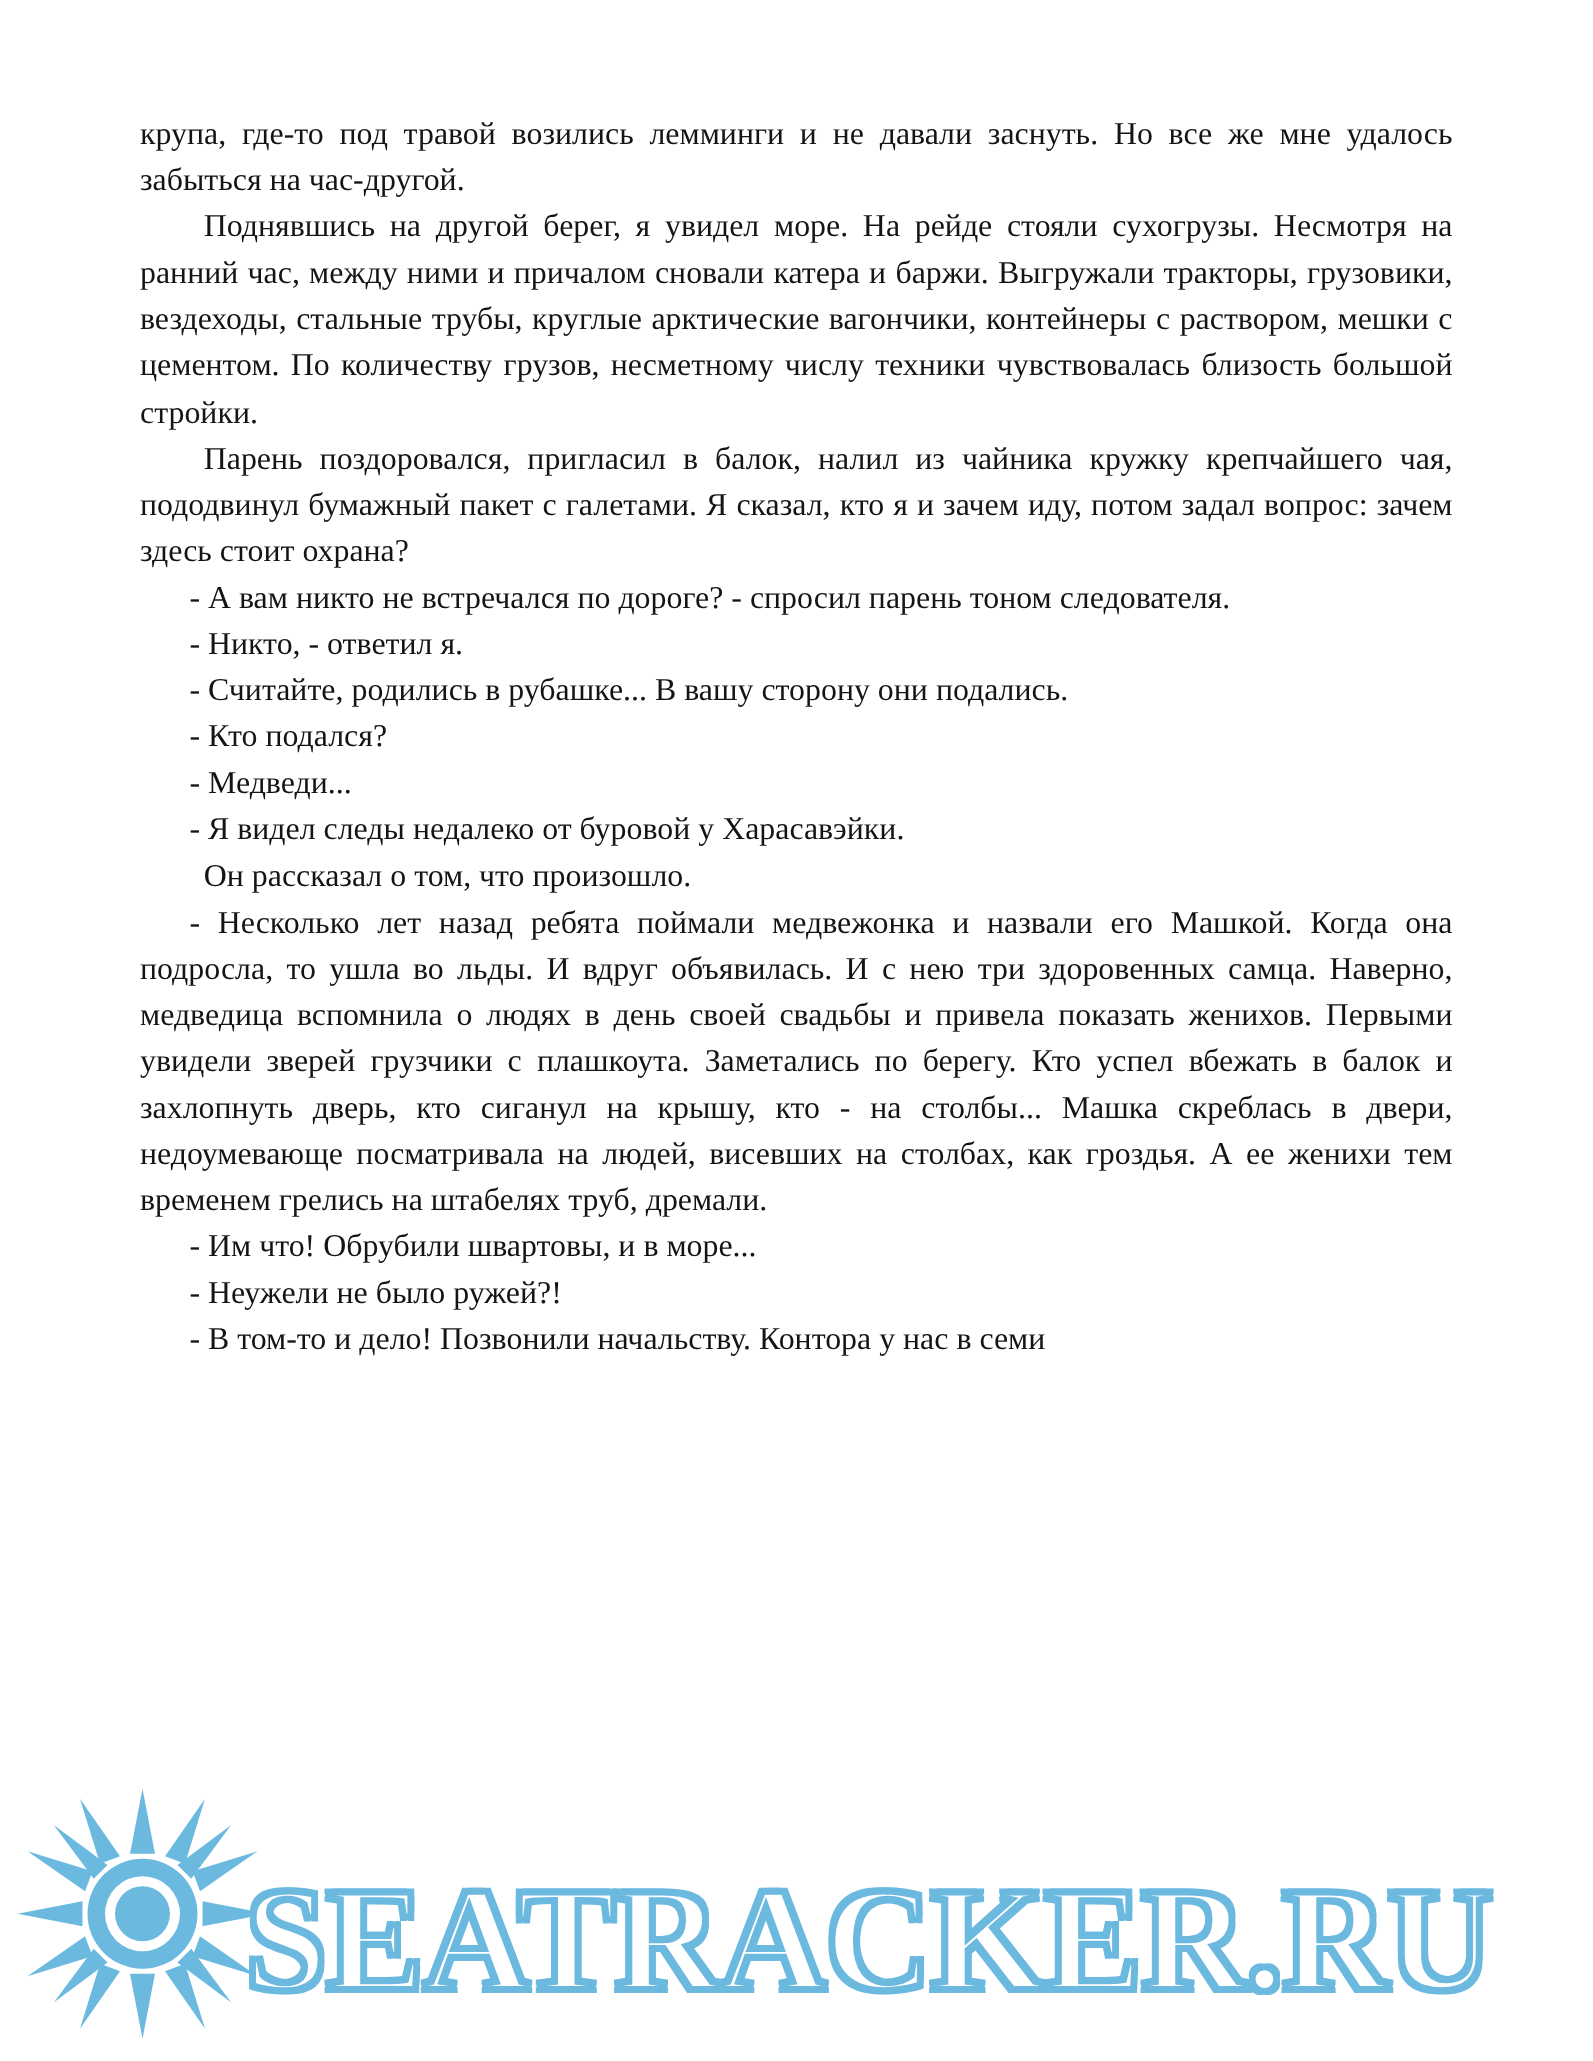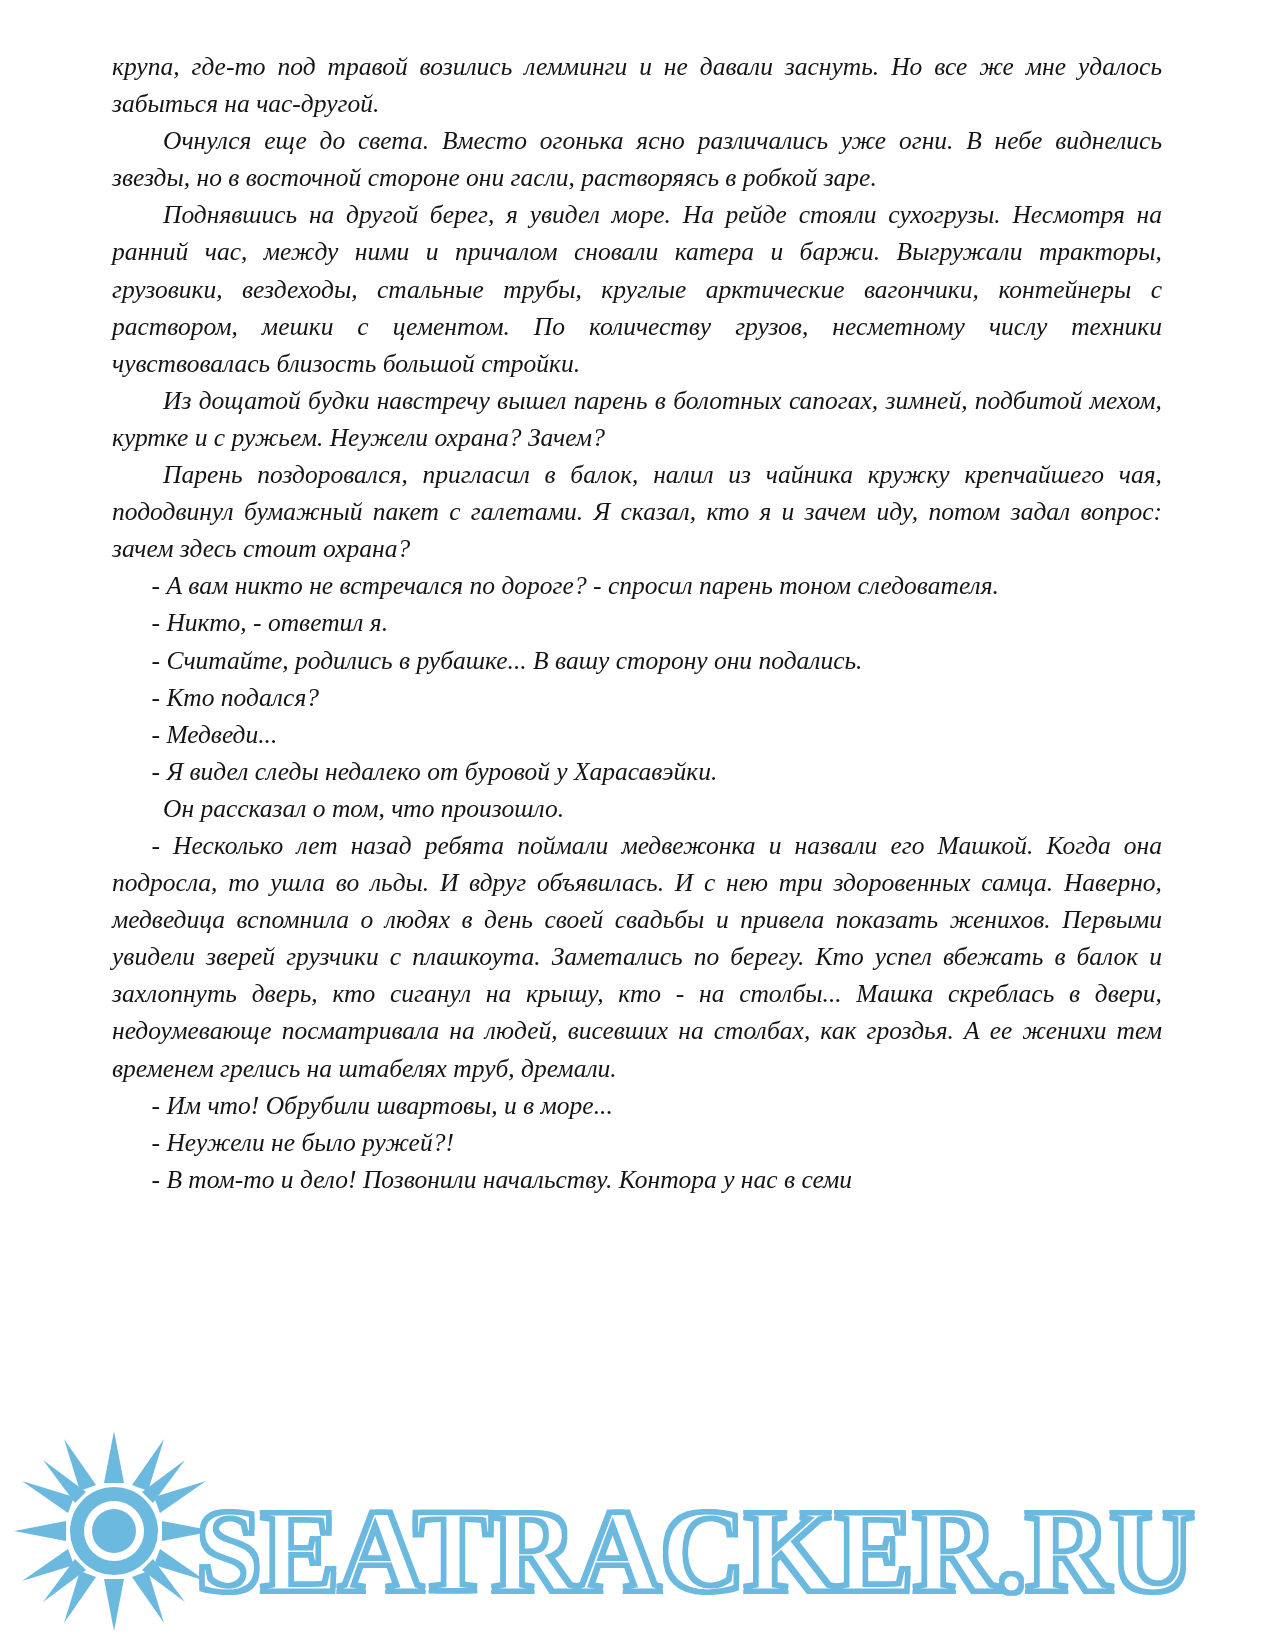--- a/index.html
+++ b/index.html
@@ -11,23 +11,22 @@
     width: 1274px;
     height: 1649px;
     position: relative;
     overflow: hidden;
     font-family: "Liberation Serif", serif;
     color: #1a1a1a;
   }
   .page {
     position: absolute;
     inset: 0;
-    padding: 48px 112px 0 112px;
+    padding: 88px 112px 0 112px;
     box-sizing: border-box;
-    font-style: italic;
   }
   .body-text {
     font-size: 25.5px;
     line-height: 1.455;
     text-align: justify;
     text-justify: inter-word;
     color: #141414;
   }
   .para {
     margin: 0;
@@ -75,23 +74,21 @@
        3px  3px 0 #6cb9e0;
     white-space: nowrap;
   }
 </style>
 </head>
 <body>
 
 <div class="page">
   <div class="body-text">
     <p class="para first">крупа, где-то под травой возились лемминги и не давали заснуть. Но все же мне удалось забыться на час-другой.</p>
-    <p class="para">Очнулся еще до света. Вместо огонька ясно различались уже огни. В небе виднелись звезды, но в восточной стороне они гасли, растворяясь в робкой заре.</p>
     <p class="para">Поднявшись  на  другой  берег,  я  увидел море.  На  рейде стояли сухогрузы.  Несмотря на ранний час,  между  ними  и  причалом сновали катера и баржи.  Выгружали тракторы,  грузовики,  вездеходы,  стальные трубы,   круглые арктические вагончики, контейнеры с раствором, мешки с цементом. По количеству грузов, несметному числу техники чувствовалась близость большой стройки.</p>
-    <p class="para">Из дощатой  будки  навстречу  вышел  парень  в  болотных сапогах, зимней, подбитой мехом, куртке и с ружьем. Неужели охрана? Зачем?</p>
     <p class="para">Парень поздоровался,  пригласил в балок,  налил из чайника кружку крепчайшего чая, пододвинул бумажный пакет с галетами. Я сказал, кто я и зачем иду, потом задал вопрос: зачем здесь стоит охрана?</p>
     <p class="para dialog">- А вам никто не встречался по дороге?  -  спросил  парень  тоном следователя.</p>
     <p class="para dialog">- Никто, - ответил я.</p>
     <p class="para dialog">- Считайте, родились в рубашке... В вашу сторону они подались.</p>
     <p class="para dialog">- Кто подался?</p>
     <p class="para dialog">- Медведи...</p>
     <p class="para dialog">- Я видел следы недалеко от буровой у Харасавэйки.</p>
     <p class="para">Он рассказал о том, что произошло.</p>
     <p class="para dialog">- Несколько  лет  назад  ребята  поймали медвежонка и назвали его Машкой.  Когда она подросла,  то ушла во льды. И вдруг объявилась. И с нею три здоровенных самца. Наверно, медведица вспомнила о людях в день своей свадьбы и  привела  показать  женихов.  Первыми  увидели  зверей грузчики с плашкоута.  Заметались по берегу. Кто успел вбежать в балок и захлопнуть дверь,  кто сиганул на крышу,  кто - на  столбы...  Машка скреблась  в  двери,  недоумевающе посматривала на людей,  висевших на столбах,  как гроздья.  А ее женихи тем временем грелись  на  штабелях труб, дремали.</p>
     <p class="para dialog">- Им что! Обрубили швартовы, и в море...</p>

